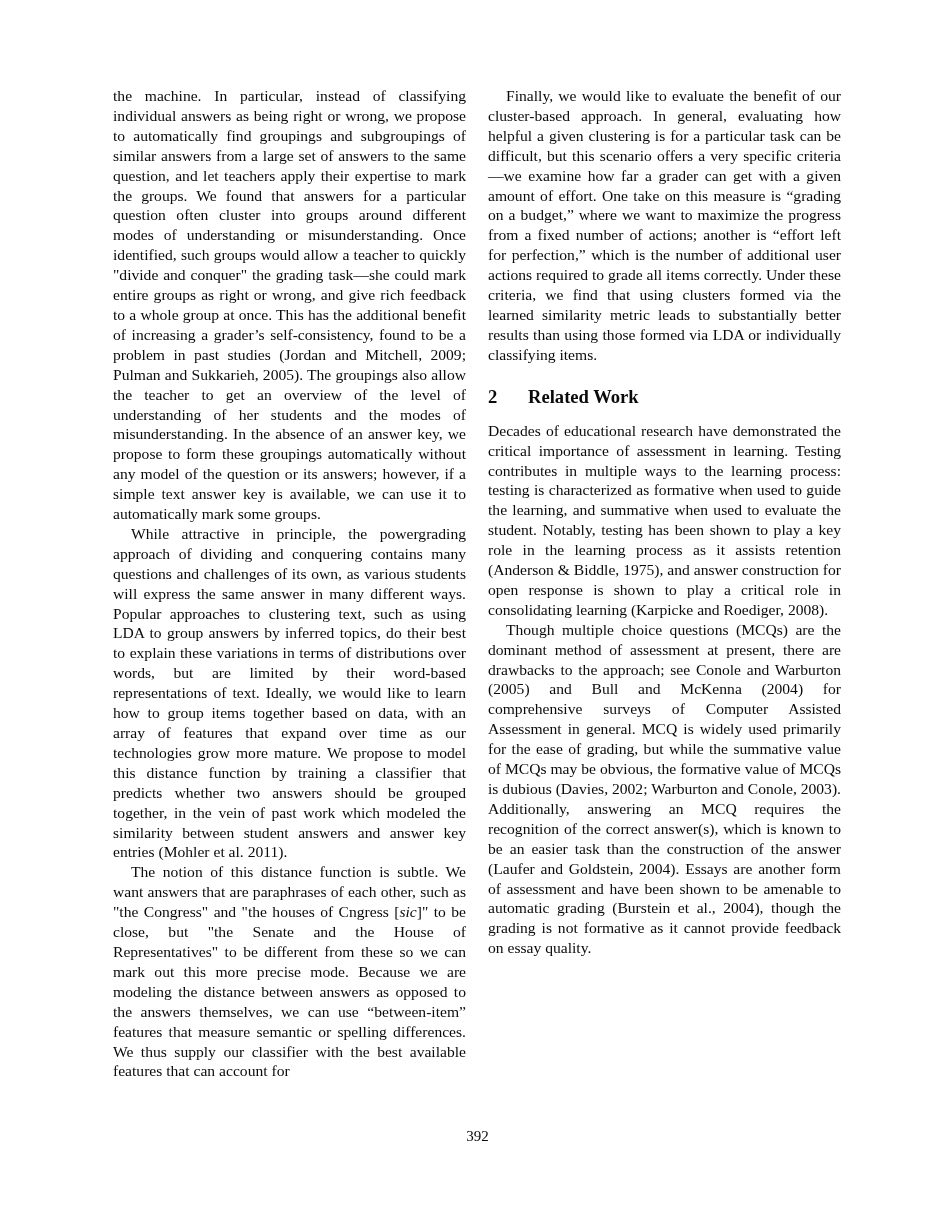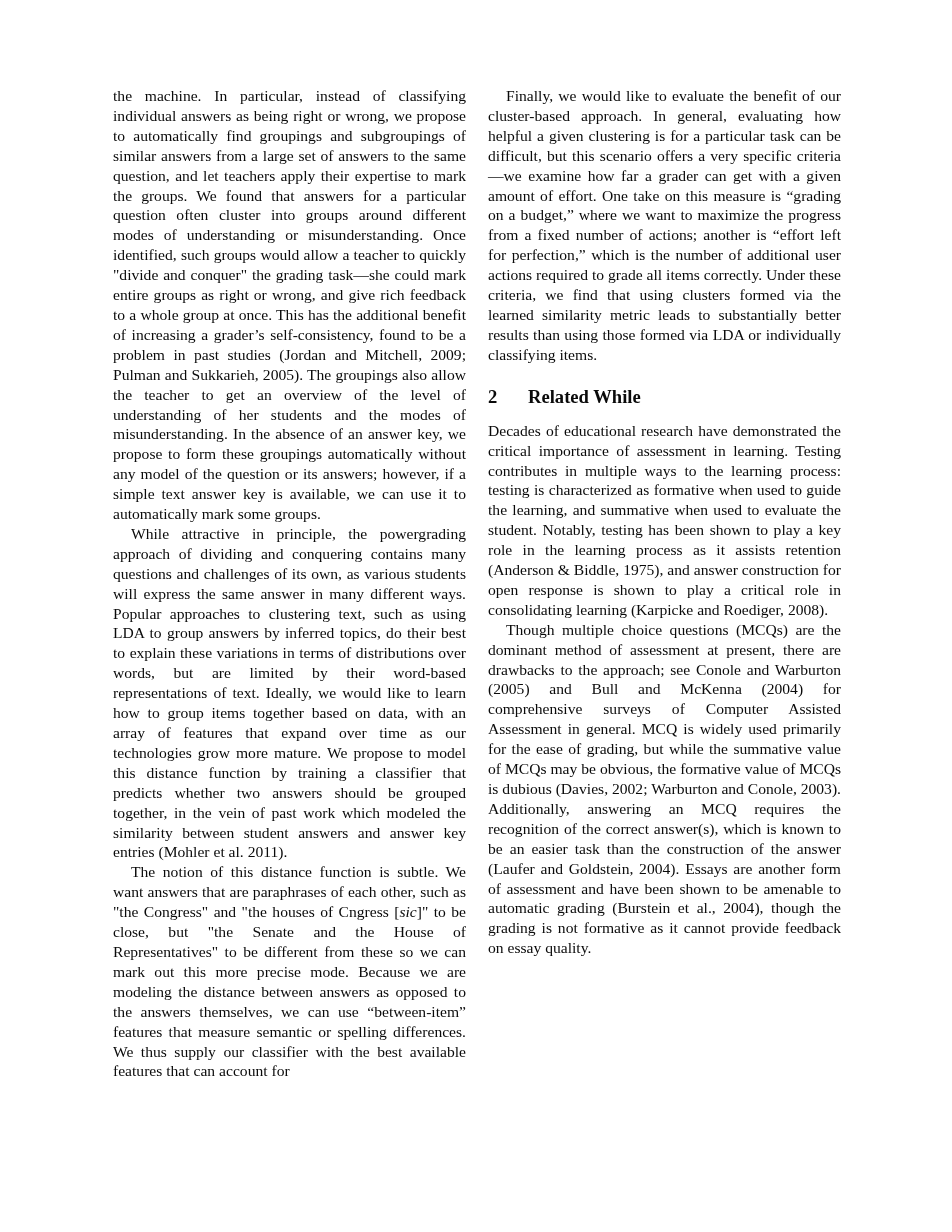--- a/index.html
+++ b/index.html
@@ -67,18 +67,19 @@
 
 <div class="page">
   <div class="textblock">
     <div class="col">
         <p class="para"><span>the machine. In particular, instead of classifying individual answers as being right or wrong, we propose to automatically find groupings and subgroupings of similar answers from a large set of answers to the same question, and let teachers apply their expertise to mark the groups. We found that answers for a particular question often cluster into groups around different modes of understanding or misunderstanding. Once identified, such groups would allow a teacher to quickly "divide and conquer" the grading task—she could mark entire groups as right or wrong, and give rich feedback to a whole group at once. This has the additional benefit of increasing a grader’s self-consistency, found to be a problem in past studies (Jordan and Mitchell, 2009; Pulman and Sukkarieh, 2005). The groupings also allow the teacher to get an overview of the level of understanding of her students and the modes of misunderstanding. In the absence of an answer key, we propose to form these groupings automatically without any model of the question or its answers; however, if a simple text answer key is available, we can use it to automatically mark some groups.</span></p>
         <p class="para indent"><span>While attractive in principle, the powergrading approach of dividing and conquering contains many questions and challenges of its own, as various students will express the same answer in many different ways. Popular approaches to clustering text, such as using LDA to group answers by inferred topics, do their best to explain these variations in terms of distributions over words, but are limited by their word-based representations of text. Ideally, we would like to learn how to group items together based on data, with an array of features that expand over time as our technologies grow more mature. We propose to model this distance function by training a classifier that predicts whether two answers should be grouped together, in the vein of past work which modeled the similarity between student answers and answer key entries (Mohler et al. 2011).</span></p>
         <p class="para indent"><span>The notion of this distance function is subtle. We want answers that are paraphrases of each other, such as "the Congress" and "the houses of Cngress [</span><em>sic</em><span>]" to be close, but "the Senate and the House of Representatives" to be different from these so we can mark out this more precise mode. Because we are modeling the distance between answers as opposed to the answers themselves, we can use “between-item” features that measure semantic or spelling differences. We thus supply our classifier with the best available features that can account for</span></p>
       </div>
     <div class="col">
         <p class="para indent"><span>Finally, we would like to evaluate the benefit of our cluster-based approach. In general, evaluating how helpful a given clustering is for a particular task can be difficult, but this scenario offers a very specific criteria—we examine how far a grader can get with a given amount of effort. One take on this measure is “grading on a budget,” where we want to maximize the progress from a fixed number of actions; another is “effort left for perfection,” which is the number of additional user actions required to grade all items correctly. Under these criteria, we find that using clusters formed via the learned similarity metric leads to substantially better results than using those formed via LDA or individually classifying items.</span></p>
-        <div class="section-heading"><span class="sec-num">2</span><span class="sec-title">Related While</span></div>
+        <div class="section-heading"><span class="sec-num">2</span><span class="sec-title">Related Work</span></div>
         <p class="para"><span>Decades of educational research have demonstrated the critical importance of assessment in learning. Testing contributes in multiple ways to the learning process: testing is characterized as formative when used to guide the learning, and summative when used to evaluate the student. Notably, testing has been shown to play a key role in the learning process as it assists retention (Anderson &amp; Biddle, 1975), and answer construction for open response is shown to play a critical role in consolidating learning (Karpicke and Roediger, 2008).</span></p>
         <p class="para indent"><span>Though multiple choice questions (MCQs) are the dominant method of assessment at present, there are drawbacks to the approach; see Conole and Warburton (2005) and Bull and McKenna (2004) for comprehensive surveys of Computer Assisted Assessment in general. MCQ is widely used primarily for the ease of grading, but while the summative value of MCQs may be obvious, the formative value of MCQs is dubious (Davies, 2002; Warburton and Conole, 2003). Additionally, answering an MCQ requires the recognition of the correct answer(s), which is known to be an easier task than the construction of the answer (Laufer and Goldstein, 2004). Essays are another form of assessment and have been shown to be amenable to automatic grading (Burstein et al., 2004), though the grading is not formative as it cannot provide feedback on essay quality.</span></p>
       </div>
   </div>
+  <div class="footer">392</div>
 </div>
 
 </body></html>

